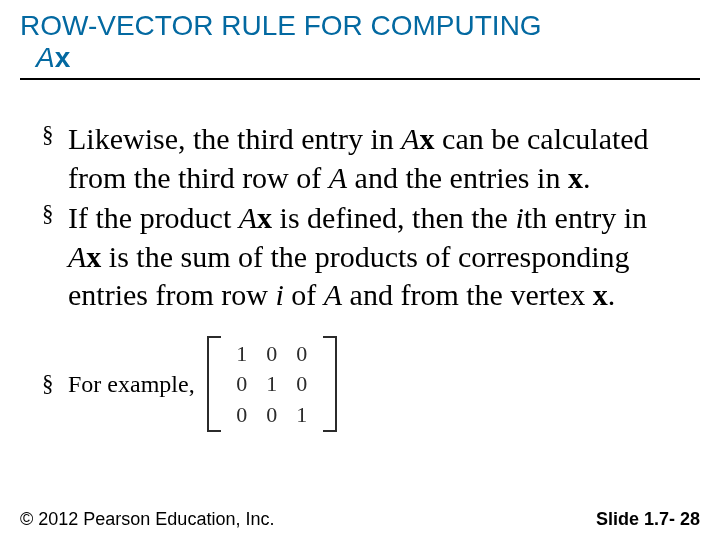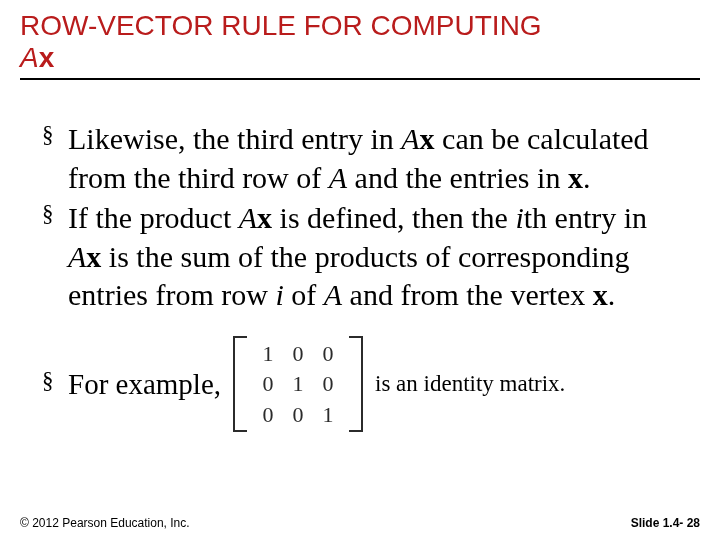--- a/index.html
+++ b/index.html
@@ -11,25 +11,25 @@
     color: #000;
     position: relative;
     overflow: hidden;
   }
   .header {
     padding: 10px 20px 6px 20px;
   }
   .title {
     font-family: Arial, Helvetica, sans-serif;
     font-size: 28px;
-    color: #b91c1c;
+    color: #0369a1;
     font-weight: 400;
     line-height: 1.15;
   }
-  .title .ax { font-style: italic; }
+  .title .ax { font-style: italic; margin-left: 16px; }
   .title .x-bold { font-weight: bold; font-style: normal; }
   .rule {
     border: none;
     border-top: 2px solid #000;
     margin: 4px 0 0 0;
   }
   .content {
     padding: 34px 36px 0 42px;
   }
   ul.bullets {
@@ -50,21 +50,21 @@
     font-size: 23px;
   }
   .ital { font-style: italic; }
   .bold { font-weight: bold; }
   .matrix-row {
     display: flex;
     align-items: center;
     margin-top: 22px;
   }
   .matrix-row .lead {
-    font-size: 29px;
+    font-size: 24px;
     position: relative;
     padding-left: 26px;
   }
   .matrix-row .lead::before {
     content: "§";
     position: absolute;
     left: 0; top: 0;
     font-size: 23px;
   }
   .matrix {
@@ -103,21 +103,21 @@
   }
   .tail { font-size: 23px; }
   .footer {
     position: absolute;
     bottom: 10px;
     left: 20px;
     right: 20px;
     display: flex;
     justify-content: space-between;
     font-family: Arial, Helvetica, sans-serif;
-    font-size: 12px;
+    font-size: 18px;
     margin-top: 48px;
   }
   .footer .right { font-weight: bold; }
 </style>
 </head>
 <body>
 
 <div class="header">
   <div class="title">
     <span>ROW-VECTOR RULE FOR COMPUTING</span><br>
@@ -146,20 +146,19 @@
         <span>0</span>
         <span>0</span>
         <span>1</span>
         <span>0</span>
         <span>0</span>
         <span>0</span>
         <span>1</span>
       </div>
       <div class="bracket bracket-right"></div>
     </div>
-    <div class="tail">is an identity matrix.</div>
   </div>
 </div>
 
 <div class="footer">
   <span>© 2012 Pearson Education, Inc.</span>
-  <span class="right">Slide 1.4- 28</span>
+  <span class="right">Slide 1.7- 28</span>
 </div>
 
 </body></html>

